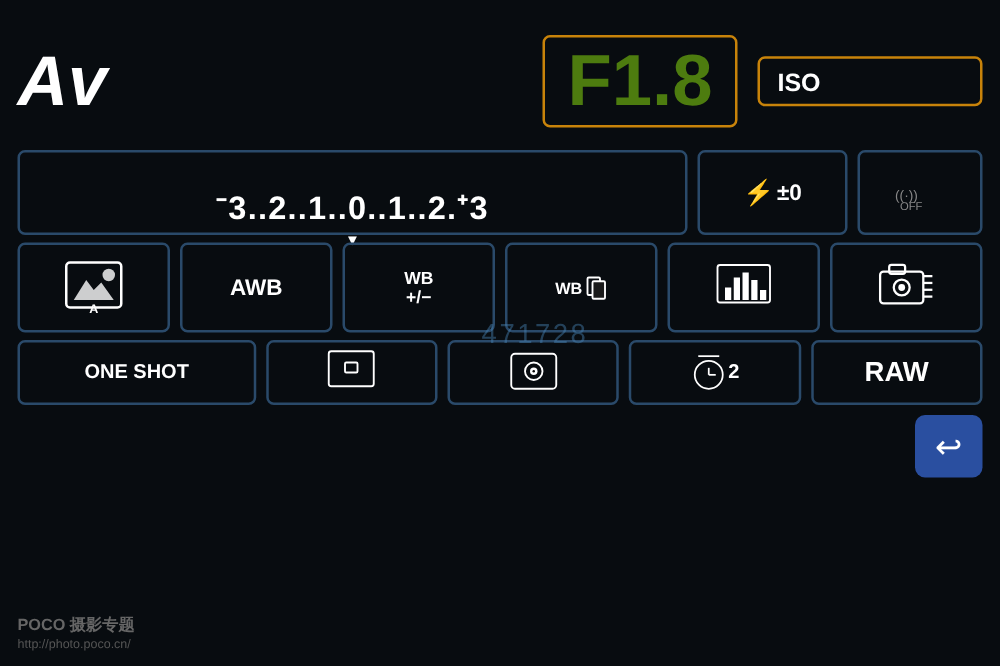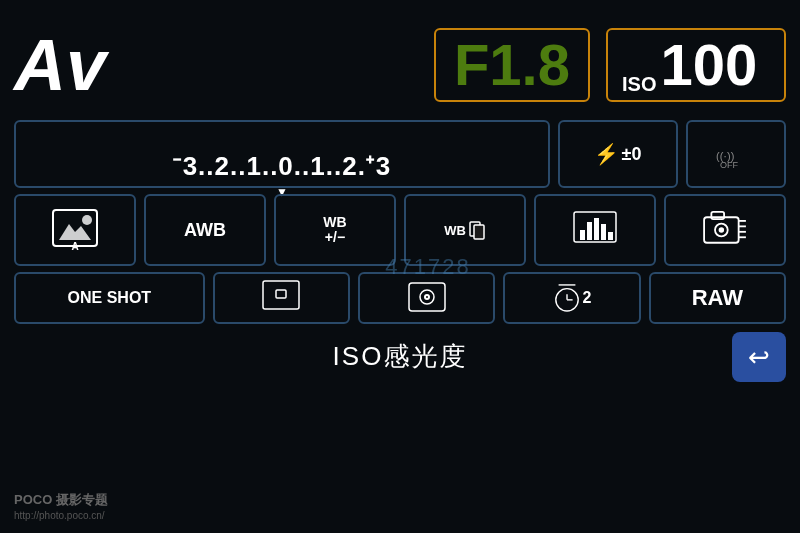--- a/index.html
+++ b/index.html
@@ -26,21 +26,21 @@
     
     .row1 {
       display: flex;
       align-items: center;
       height: 110px;
       padding: 6px 0;
       gap: 16px;
     }
 
     .av-label {
-      font-size: 72px;
+      font-size: 56px;
       font-weight: 900;
       color: white;
       font-style: italic;
       margin-right: auto;
       line-height: 1;
       font-family: Arial Black, sans-serif;
     }
 
     .f18-box {
       border: 2px solid #c8830a;
@@ -58,21 +58,21 @@
     .iso-box {
       border: 2px solid #c8830a;
       border-radius: 6px;
       padding: 6px 14px;
       font-size: 58px;
       font-weight: bold;
       color: white;
       font-family: Arial, sans-serif;
       line-height: 1;
       display: flex;
-      align-items: flex-end;
+      align-items: center;
       min-width: 180px;
     }
 
     .iso-label {
       font-size: 20px;
       font-weight: bold;
       color: white;
       margin-top: 4px;
       margin-right: 4px;
     }
@@ -243,21 +243,20 @@
 
 <div class="screen">
 
   <div class="row1">
     <div class="av-label">Av</div>
     <div class="f18-box">
       <span>F1.8</span>
     </div>
     <div class="iso-box">
       <span class="iso-label">ISO</span>
-      <span>100</span>
     </div>
   </div>
 
   <div class="row2">
     <div class="exposure-box">
       <div style="display:flex;flex-direction:column;align-items:center;margin-top:38px;">
         <div class="exposure-scale">
           ⁻3..2..1..0..1..2.⁺3
         </div>
         <div style="font-size:12px;color:white;margin-top:2px;">▼</div>
@@ -369,21 +368,20 @@
         <span style="font-size:16px;font-weight:bold;color:white;">2</span>
       </div>
     </div>
 
     <div class="icon-box">
       <span class="text-label" style="font-size:22px;font-weight:bold;">RAW</span>
     </div>
   </div>
 
   <div class="bottom-bar">
-    <span class="iso-text">ISO感光度</span>
     <div class="back-btn">
       <span>↩</span>
     </div>
   </div>
 
   <div class="center-watermark">
     <span>471728</span>
   </div>
 
   <div class="poco-watermark">

